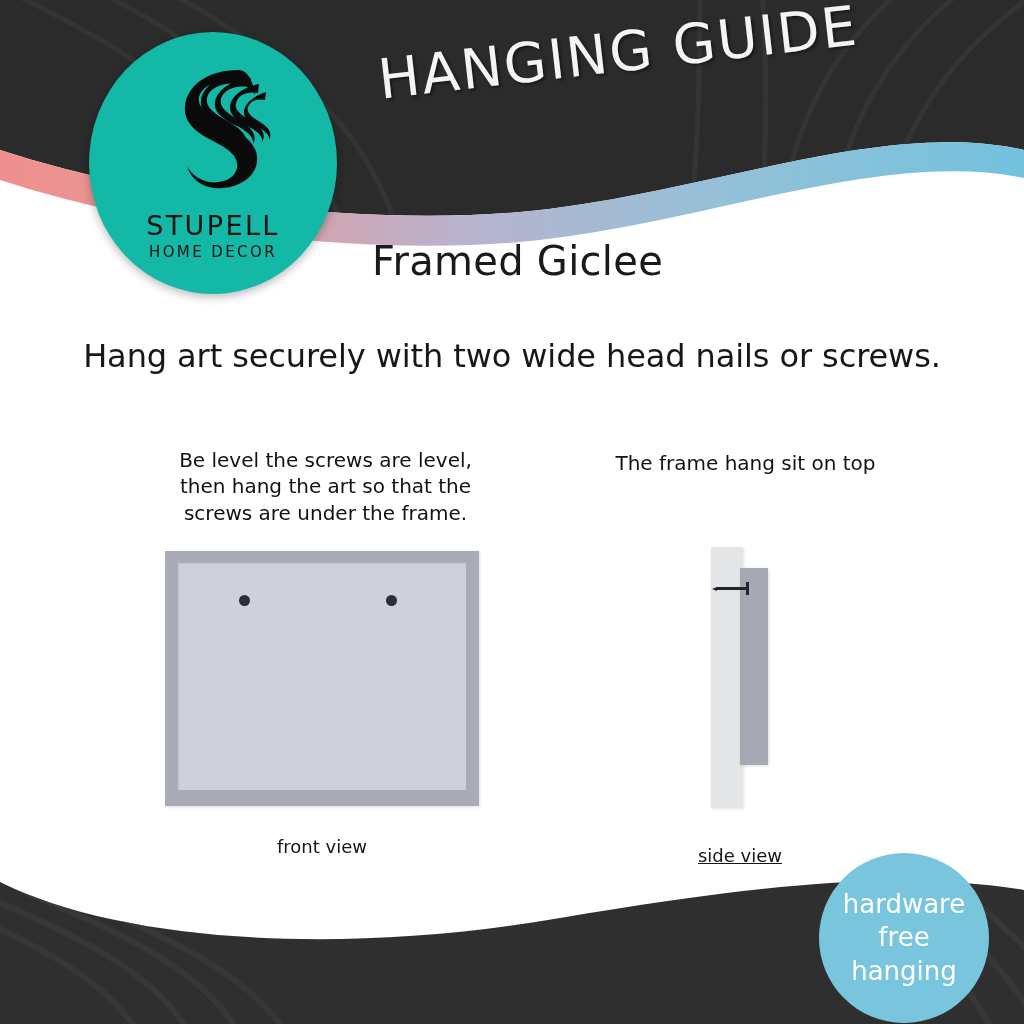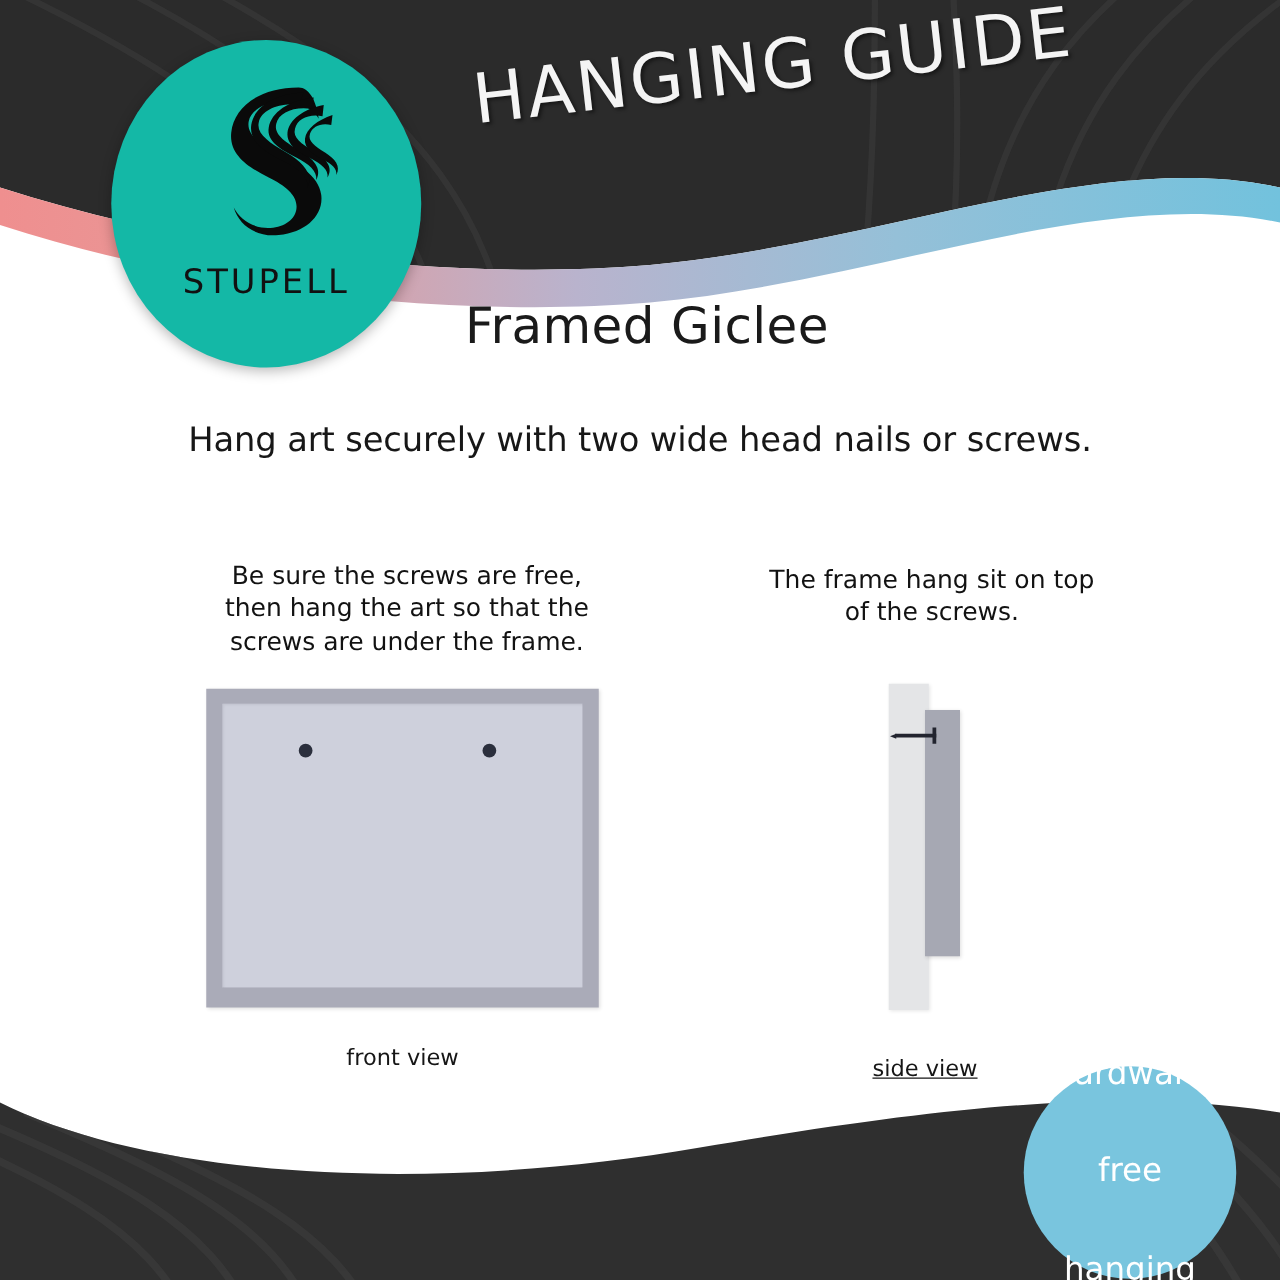--- a/index.html
+++ b/index.html
@@ -100,21 +100,21 @@
     font-weight: 400;
     letter-spacing: 0.3px;
   }
 
   
   .main-instruction {
     position: absolute;
     left: 0; right: 0;
     top: 337px;
     text-align: center;
-    font-size: 27px;
+    font-size: 32px;
     color: #171717;
     font-weight: 400;
     letter-spacing: -0.1px;
   }
 
   
   .caption {
     position: absolute;
     text-align: center;
     font-size: 20px;
@@ -235,21 +235,20 @@
     top: 853px;
     width: 170px;
     height: 170px;
     border-radius: 50%;
     background: #79c5de;
     z-index: 9;
     display: flex;
     flex-direction: column;
     align-items: center;
     justify-content: center;
-    gap: 45px;
   }
   .hw-line {
     color: #ffffff;
     font-size: 26px;
     line-height: 1.28;
     font-weight: 400;
     text-align: center;
     white-space: nowrap;
   }
 </style>
@@ -313,35 +312,35 @@
                C100,69 107,75 106,82 C111,73 104,65 92,58
                C80,51 72,45 74,37 C76,28 88,23 102,25 Z" fill="#0a0a0a"></path>
       <path d="M112,22 C96,25 84,34 83,44 C82,54 92,60 102,65
                C110,69 116,74 115,80 C120,72 114,65 104,59
                C94,53 87,48 89,41 C91,33 100,29 111,31 Z" fill="#0a0a0a"></path>
       <path d="M119,30 C107,34 98,41 97,49 C96,57 104,62 112,66
                C118,69 123,73 122,78 C126,71 121,65 113,60
                C105,55 99,51 101,45 C103,39 110,36 118,38 Z" fill="#0a0a0a"></path>
     </svg>
     <div class="logo-name">STUPELL</div>
+    <div class="logo-sub">HOME DECOR</div>
   </div>
 
   <div class="product-name">Framed Giclee</div>
 
   <div class="main-instruction">Hang art securely with two wide head nails or screws.</div>
 
   <div class="caption caption-left">
-    <div>Be sure the screws are free,</div>
+    <div>Be level the screws are level,</div>
     <div>then hang the art so that the</div>
     <div>screws are under the frame.</div>
   </div>
 
   <div class="caption caption-right">
     <div>The frame hang sit on top</div>
-    <div>of the screws.</div>
   </div>
 
   <div class="front-frame">
     <div class="front-frame-inner">
       <div class="screw-dot left"></div>
       <div class="screw-dot right"></div>
     </div>
   </div>
   <div class="view-label front">front view</div>
 

